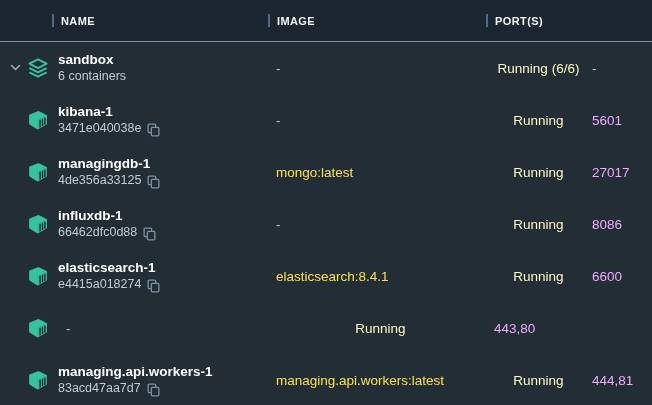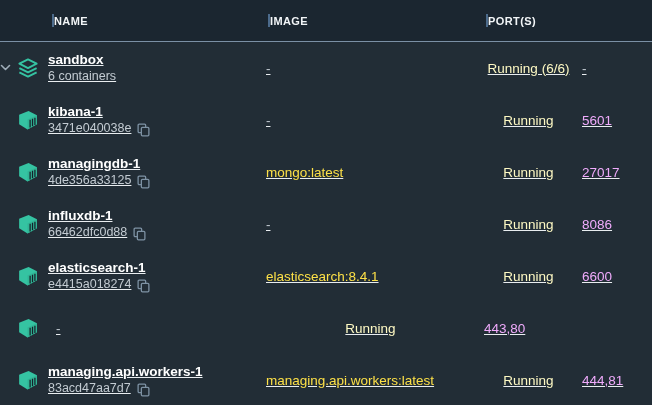--- a/index.html
+++ b/index.html
@@ -16,37 +16,37 @@
     height: 42px;
     flex: 0 0 42px;
     background: #1b2630;
     border-bottom: 1px solid #7b90a5;
     display: grid;
     grid-template-columns: 216px 218px 98px 1fr;
     padding-left: 52px;
     align-items: center;
   }
   .th {
-    display: flex; align-items: center; 
+    display: flex; align-items: center; gap: 7px;
     font-size: 11px; font-weight: bold; letter-spacing: 0.4px;
     color: #f2f5f7; white-space: nowrap;
   }
   .th .vbar {
     width: 2px; height: 13px; background: #4c6b8c; flex: 0 0 2px;
   }
 
   
   .tbody { flex: 1 1 auto; overflow: hidden; }
   .row {
     height: 52px;
     display: grid;
     grid-template-columns: 16px 32px 210px 218px 98px 1fr;
     align-items: center;
+    padding-left: 10px;
     cursor: pointer;
-    text-decoration: underline;
   }
   .cell-expand { display: flex; align-items: center; justify-content: flex-start; }
   .cell-icon   { display: flex; align-items: center; justify-content: flex-start; }
   .cell-name   { overflow: hidden; }
   .name-line {
     font-size: 13.5px; font-weight: bold; color: #ffffff;
     line-height: 17px; white-space: nowrap;
   }
   .sub-line {
     font-size: 12.5px; color: #c3cbd2; line-height: 17px;

